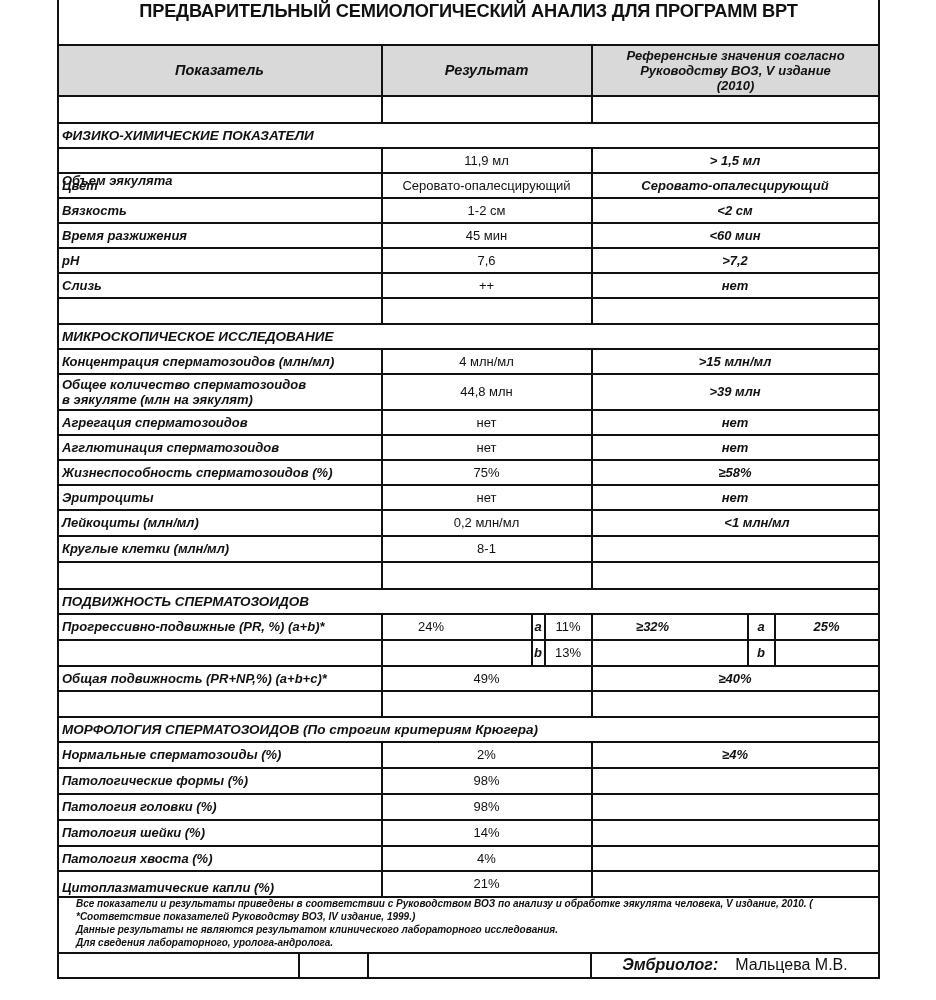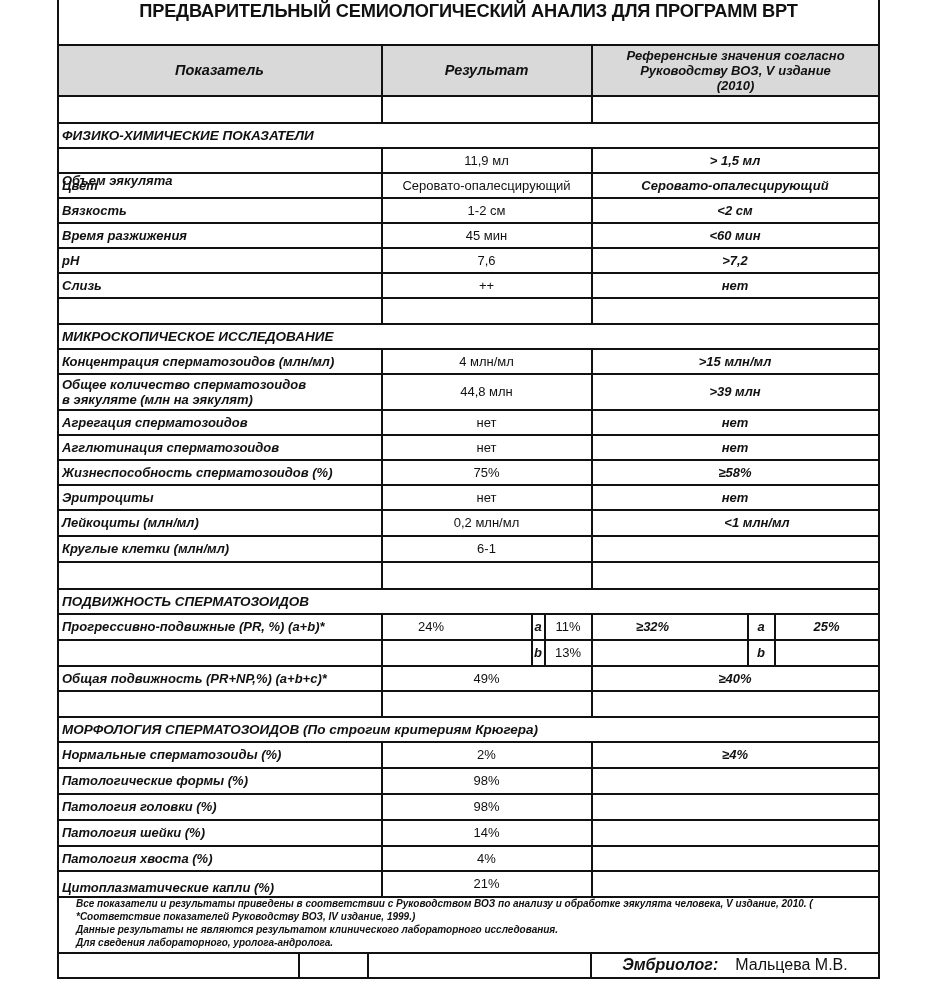--- a/index.html
+++ b/index.html
@@ -165,21 +165,21 @@
   <div class="cell res" style="left:382px;top:485px;width:209px;height:24px;">нет</div>
   <div class="cell ref" style="left:592px;top:485px;width:286px;height:24px;">нет</div>
 </div>
 <div>
   <div class="cell lbl" style="left:58px;top:510px;width:323px;height:24px;border-radius:9px;">Лейкоциты (млн/мл)</div>
   <div class="cell res" style="left:382px;top:510px;width:209px;height:24px;">0,2 млн/мл</div>
   <div class="cell ref" style="left:592px;top:510px;width:286px;height:24px;padding-left:44px;">&lt;1 млн/мл</div>
 </div>
 <div>
   <div class="cell lbl" style="left:58px;top:536px;width:323px;height:24px;">Круглые клетки (млн/мл)</div>
-  <div class="cell res" style="left:382px;top:536px;width:209px;height:24px;">6-1</div>
+  <div class="cell res" style="left:382px;top:536px;width:209px;height:24px;">8-1</div>
   <div class="cell ref" style="left:592px;top:536px;width:286px;height:24px;"></div>
 </div>
 
 <div class="cell sec" style="left:58px;top:589px;width:820px;height:24px;">ПОДВИЖНОСТЬ СПЕРМАТОЗОИДОВ</div>
 
 <div>
   <div class="cell lbl" style="left:58px;top:614px;width:323px;height:25px;">Прогрессивно-подвижные (PR, %) (a+b)*</div>
   <div class="cell res" style="left:382px;top:614px;width:149px;height:25px;justify-content:flex-start;padding-left:36px;">24%</div>
   <div class="cell res" style="left:532px;top:614px;width:12px;height:25px;font-weight:bold;font-style:italic;">a</div>
   <div class="cell res" style="left:545px;top:614px;width:46px;height:25px;">11%</div>

